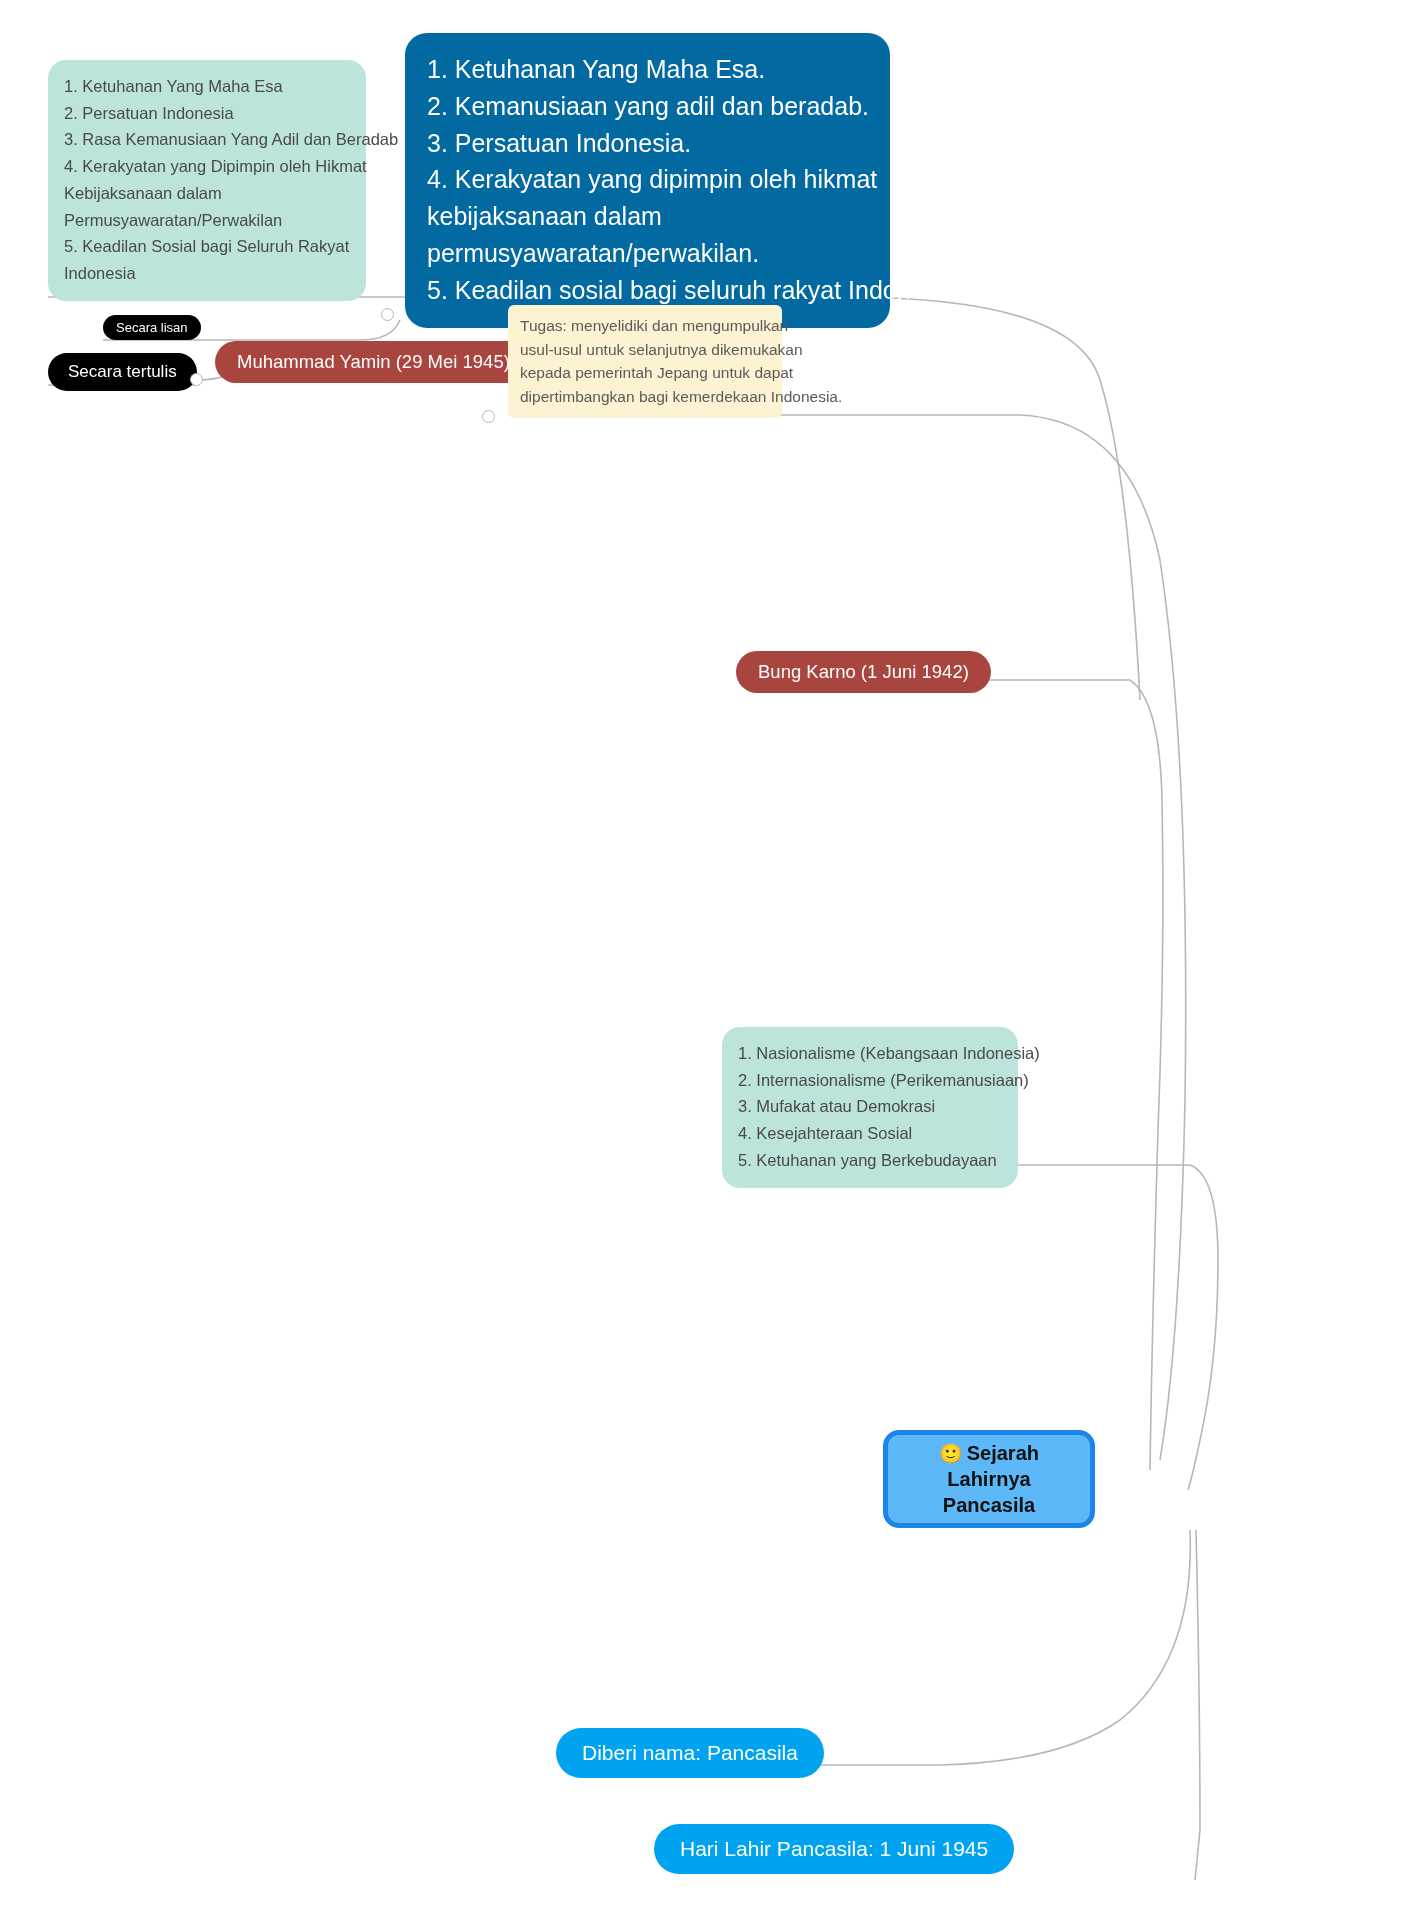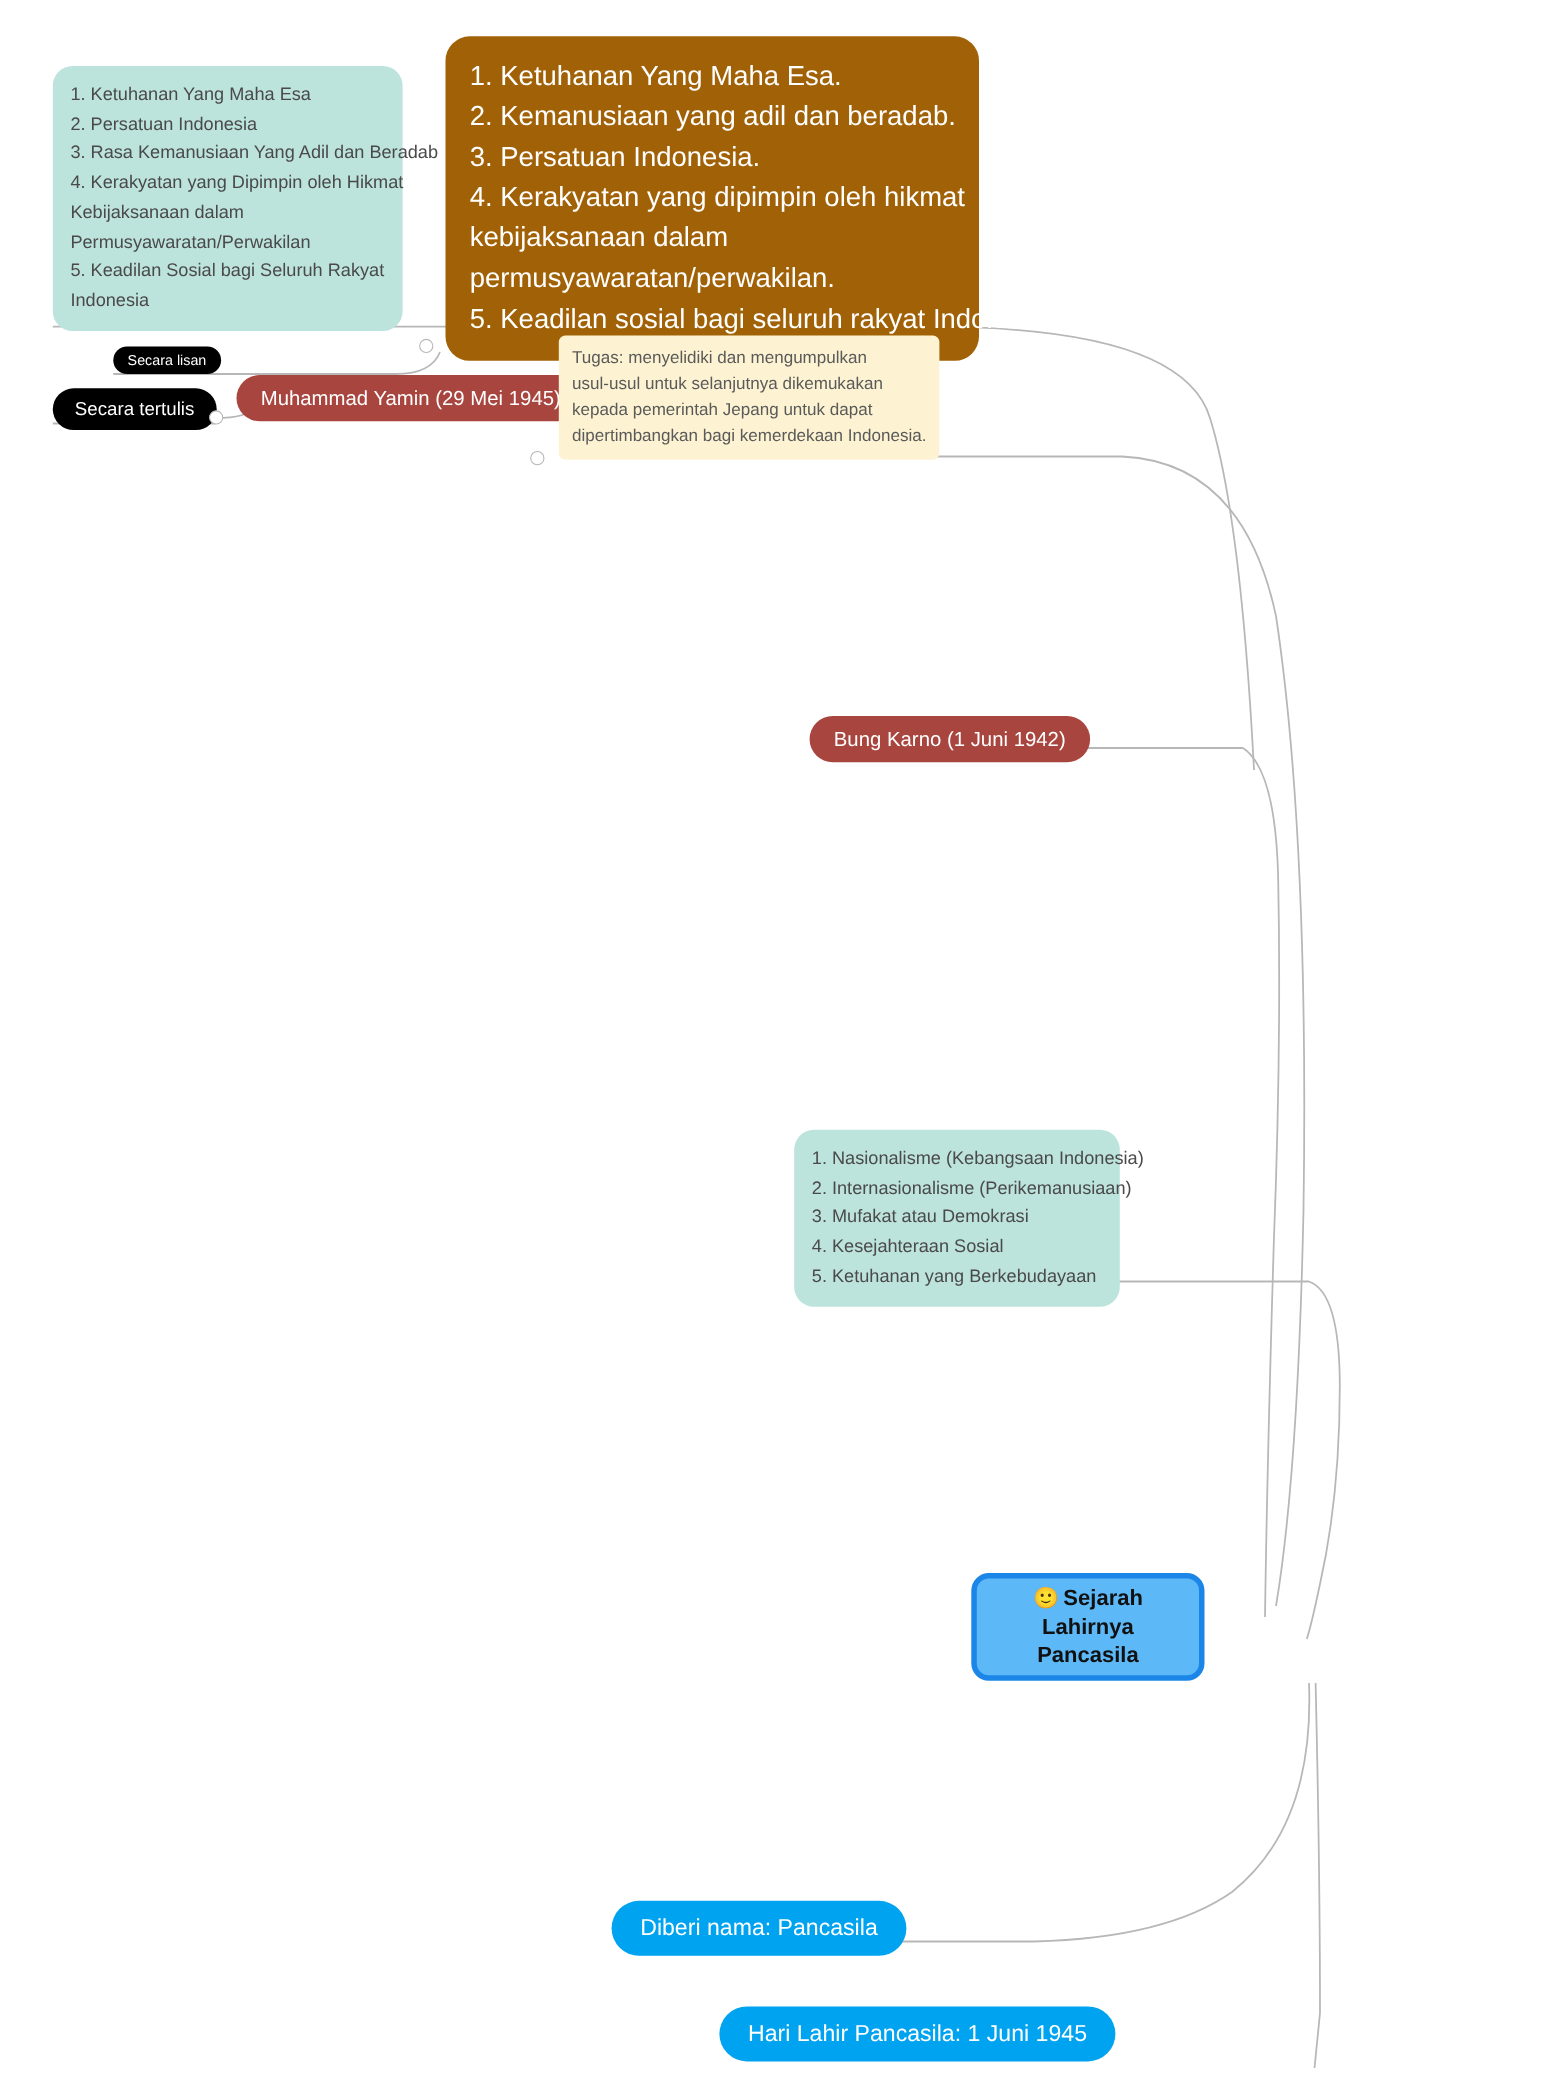--- a/index.html
+++ b/index.html
@@ -37,21 +37,21 @@
     border-radius: 18px;
     color: #4a4a4a;
     padding: 13px 16px 14px 16px;
     line-height: 1.62;
     font-size: 16.5px;
   }
   .card-teal .line { white-space: pre; }
 
   
   .card-blue-big {
-    background: #a16207;
+    background: #0369a1;
     border-radius: 22px;
     color: #ffffff;
     padding: 18px 22px 20px 22px;
     line-height: 1.47;
     font-size: 25px;
   }
   .card-blue-big .line { white-space: pre; }
 
   
   .card-note {
@@ -193,21 +193,21 @@
   </div>
 
   <div class="node pill pill-black pill-black-lg" style="left:48px; top:353px;">
     <span>Secara tertulis</span>
   </div>
 
   <div class="node pill pill-red" style="left:215px; top:341px;">
     <span>Muhammad Yamin (29 Mei 1945)</span>
   </div>
 
-  <div class="node card-note" style="left:508px; top:305px; width:346px;">
+  <div class="node card-note" style="left:508px; top:305px; width:274px;">
     <div class="line">Tugas: menyelidiki dan mengumpulkan</div>
     <div class="line">usul-usul untuk selanjutnya dikemukakan</div>
     <div class="line">kepada pemerintah Jepang untuk dapat</div>
     <div class="line">dipertimbangkan bagi kemerdekaan Indonesia.</div>
   </div>
 
   <div class="node pill pill-red" style="left:736px; top:651px;">
     <span>Bung Karno (1 Juni 1942)</span>
   </div>
 

